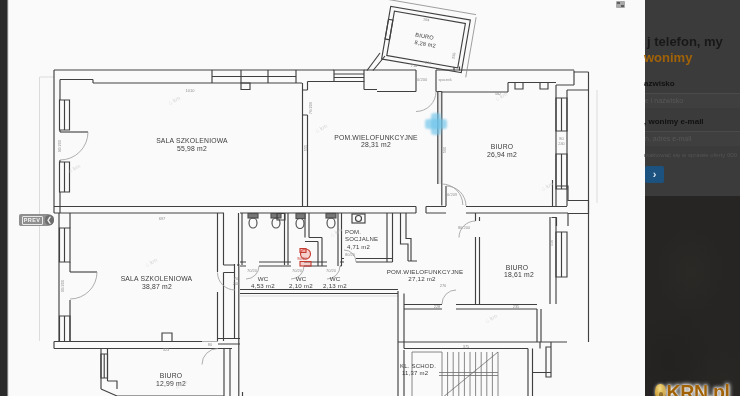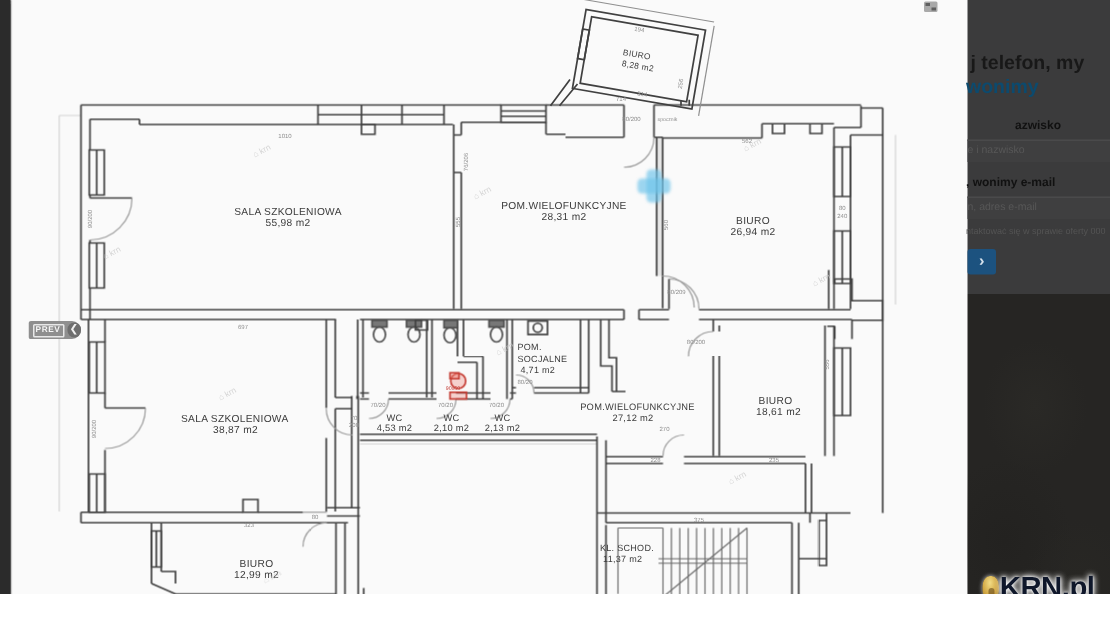--- a/index.html
+++ b/index.html
@@ -342,23 +342,23 @@
 
 <div class="abs" style="left:19px;top:214px;width:35px;height:12px;background:#8f8f8f;border-radius:2px 7px 7px 2px;">
   <div class="abs" style="left:2.5px;top:2px;width:19px;height:6.5px;border:1px solid #e8e8e8;border-radius:1px;color:#f5f5f5;font-size:5.5px;font-weight:bold;line-height:6.5px;text-align:center;letter-spacing:.4px;">PREV</div>
   <div class="abs" style="left:25.5px;top:1px;width:9.5px;height:9.5px;background:#6e6e6e;border-radius:50%;color:#f0f0f0;font-size:7px;line-height:9.5px;text-align:center;">❮</div>
 </div>
 
 <div class="abs" style="left:645px;top:0;width:95px;height:196px;background:#3b3b3c;"></div>
 
 <div class="abs" style="left:647px;top:34px;width:96px;color:#181818;font-size:13px;font-weight:bold;">j telefon, my</div>
 
-<div class="abs" style="left:644px;top:50px;width:96px;color:#0c4a6e;font-size:13px;font-weight:bold;">wonimy</div>
-
-<div class="abs" style="left:644px;top:78.5px;width:96px;color:#111;font-size:8px;font-weight:bold;text-align:center;">azwisko</div>
+<div class="abs" style="left:644px;top:50px;width:96px;color:#a16207;font-size:13px;font-weight:bold;">wonimy</div>
+
+<div class="abs" style="left:644px;top:78.5px;width:96px;color:#111;font-size:8px;font-weight:bold;">azwisko</div>
 
 <div class="abs" style="left:645px;top:93px;width:95px;height:14px;background:#3f3f40;border-top:1px solid #4a4a4b;"></div>
 <div class="abs" style="left:645px;top:96.5px;width:95px;color:#575757;font-size:7px;">e i nazwisko</div>
 
 <div class="abs" style="left:644px;top:116.5px;width:96px;color:#111;font-size:8px;font-weight:bold;">, wonimy e-mail</div>
 
 <div class="abs" style="left:645px;top:131px;width:95px;height:14px;background:#3f3f40;border-top:1px solid #4a4a4b;"></div>
 <div class="abs" style="left:645px;top:134.5px;width:95px;color:#575757;font-size:7px;">n, adres e-mail</div>
 
 <div class="abs" style="left:644px;top:152px;width:96px;color:#545454;font-size:6px;white-space:nowrap;overflow:hidden;">ntaktować się w sprawie oferty 000</div>
@@ -368,15 +368,15 @@
 <div class="abs" style="left:645px;top:196px;width:95px;height:216px;background:#262523;overflow:hidden;">
   <div class="abs" style="left:10px;top:30px;width:70px;height:90px;background:radial-gradient(closest-side,#2a2926,rgba(42,41,38,0));"></div>
   <div class="abs" style="left:-20px;top:110px;width:90px;height:110px;background:radial-gradient(closest-side,#232220,rgba(35,34,32,0));"></div>
   <div class="abs" style="left:40px;top:150px;width:70px;height:80px;background:radial-gradient(closest-side,#282724,rgba(40,39,36,0));"></div>
 </div>
 
 <div class="abs" style="left:655px;top:382px;width:85px;height:20px;">
   <div class="abs" style="left:0;top:2px;width:11px;height:15px;background:radial-gradient(ellipse at 45% 30%,#f2dc86,#d2a844 55%,#9a7524);border-radius:45% 45% 38% 38%;box-shadow:0 0 3px rgba(255,255,255,.8);">
         <div class="abs" style="left:3.5px;top:8px;width:4px;height:6px;background:rgba(90,60,20,.55);border-radius:2px;"></div>
       </div>
-  <div class="abs" style="left:11.5px;top:-1px;color:#0f172a;font-size:19.5px;font-weight:bold;letter-spacing:-.3px;text-shadow:0 0 2px #fff,0 0 4px #fff,0 0 5px rgba(255,255,255,.9);">KRN.pl</div>
+  <div class="abs" style="left:11.5px;top:-1px;color:#a16207;font-size:19.5px;font-weight:bold;letter-spacing:-.3px;text-shadow:0 0 2px #fff,0 0 4px #fff,0 0 5px rgba(255,255,255,.9);">KRN.pl</div>
 </div>
 </div>
 
 </body></html>

